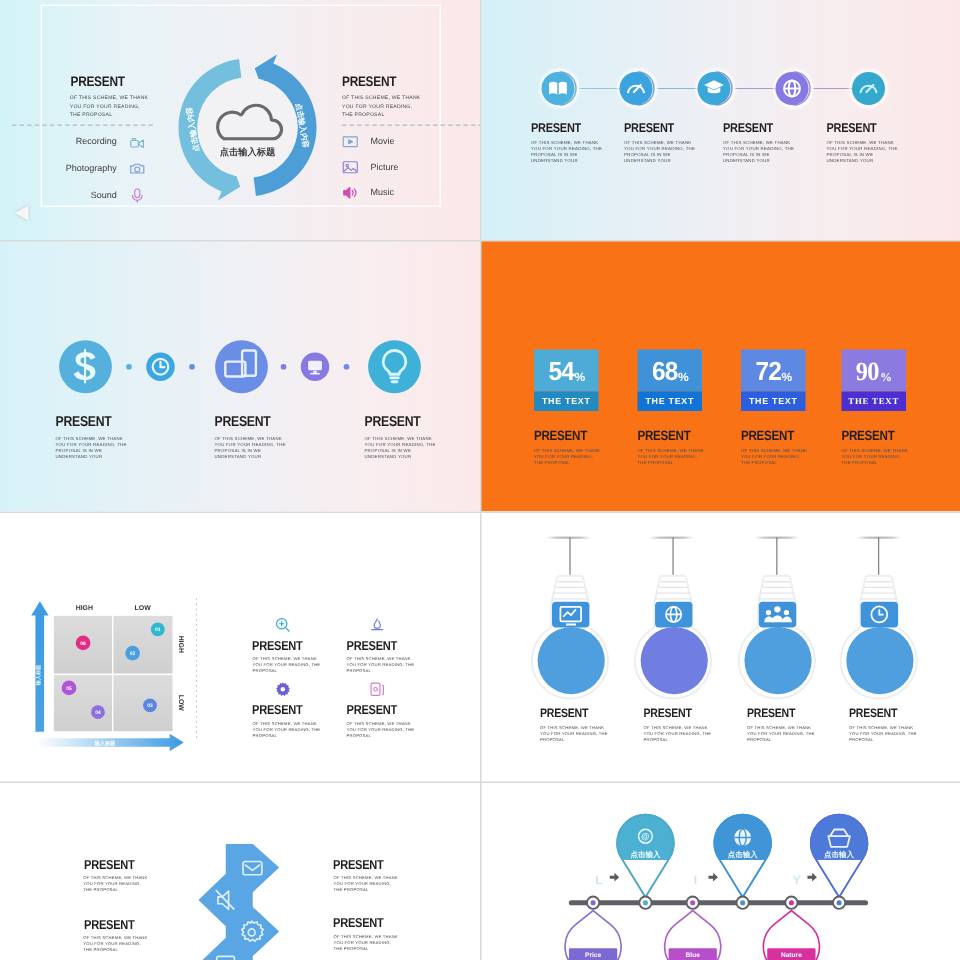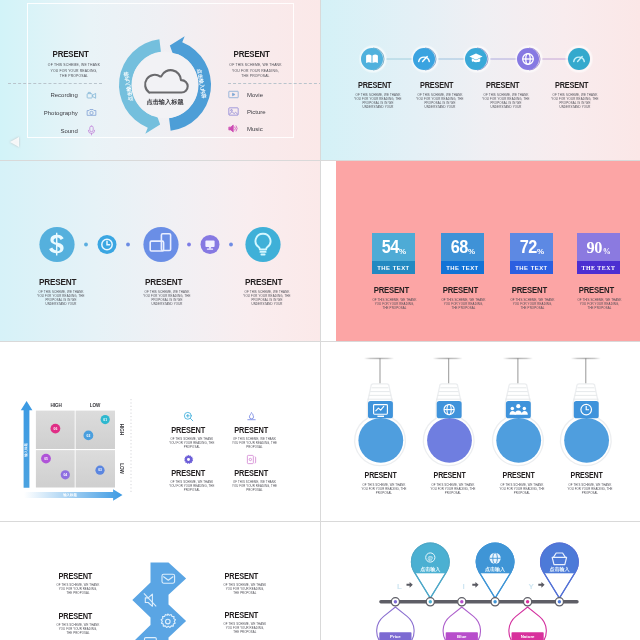--- a/index.html
+++ b/index.html
@@ -1,18 +1,18 @@
 <!DOCTYPE html>
 <html><head>
 <meta charset="utf-8">
 <style>
   html,body{margin:0;padding:0;}
   body{width:640px;height:640px;background:#fff;font-family:"Liberation Sans",sans-serif;overflow:hidden;-webkit-font-smoothing:antialiased;}
   .grid{position:relative;width:640px;height:640px;display:grid;grid-template-columns:320px 320px;grid-template-rows:160px 181px 180px 119px;}
-  .slide{position:relative;overflow:hidden;box-sizing:border-box;background:#fff;text-align:center;}
+  .slide{position:relative;overflow:hidden;box-sizing:border-box;background:#fff;}
   .gl-v{position:absolute;left:319.5px;top:0;width:1px;height:640px;background:#d9d9d9;z-index:50;}
   .gl-h{position:absolute;left:0;width:640px;height:1px;background:#d9d9d9;z-index:50;}
 
   
   .present{font-weight:700;color:#231f20;letter-spacing:-0.2px;line-height:1;transform:scaleX(.86);transform-origin:left center;white-space:nowrap;}
   .body-txt{color:#4a4a52;line-height:1.42;}
 
   
   #s1{background:linear-gradient(to right,#d2f3f8 0%,#e9f3f7 28%,#eff0f4 50%,#f7ecee 72%,#fbe8e8 100%);}
   #s1 .innerbox{position:absolute;left:26.6px;top:3.1px;width:267px;height:135px;border:1.8px solid rgba(255,255,255,.9);box-sizing:border-box;}
@@ -27,21 +27,21 @@
   #s2{background:linear-gradient(to right,#d4f1f7 0%,#e4f0f6 30%,#f0eff3 52%,#f8ecee 76%,#fbe7e7 100%);}
   #s2 .present{font-size:8.5px;}
   #s2 .body-txt{font-size:2.9px;letter-spacing:.15px;}
 
   
   #s3{background:linear-gradient(to right,#d6f2f8 0%,#e6f2f7 30%,#f1f0f4 55%,#f9edef 78%,#fbe9e9 100%);}
   #s3 .present{font-size:9.5px;}
   #s3 .body-txt{font-size:2.9px;letter-spacing:.15px;}
 
   
-  #s4{background:#fca5a5;margin-left:16px;}
+  #s4{background:#f97316;}
   #s4 .pct-card{position:absolute;width:43px;}
   #s4 .pct-top{height:28.5px;display:flex;align-items:center;justify-content:center;padding-top:2px;box-sizing:border-box;}
   #s4 .pct-num{font-size:17.5px;font-weight:700;color:#fff;letter-spacing:-0.6px;transform:scaleX(.93);}
   #s4 .pct-sym{font-size:8px;font-weight:700;color:#fff;align-self:flex-end;margin-bottom:5px;}
   #s4 .pct-bot{height:13px;display:flex;align-items:center;justify-content:center;font-size:5.9px;font-weight:700;color:#fff;letter-spacing:.5px;}
   #s4 .present{font-size:9px;}
   #s4 .body-txt{font-size:2.9px;letter-spacing:.12px;}
 
   
   #s5{background:#fff;}

